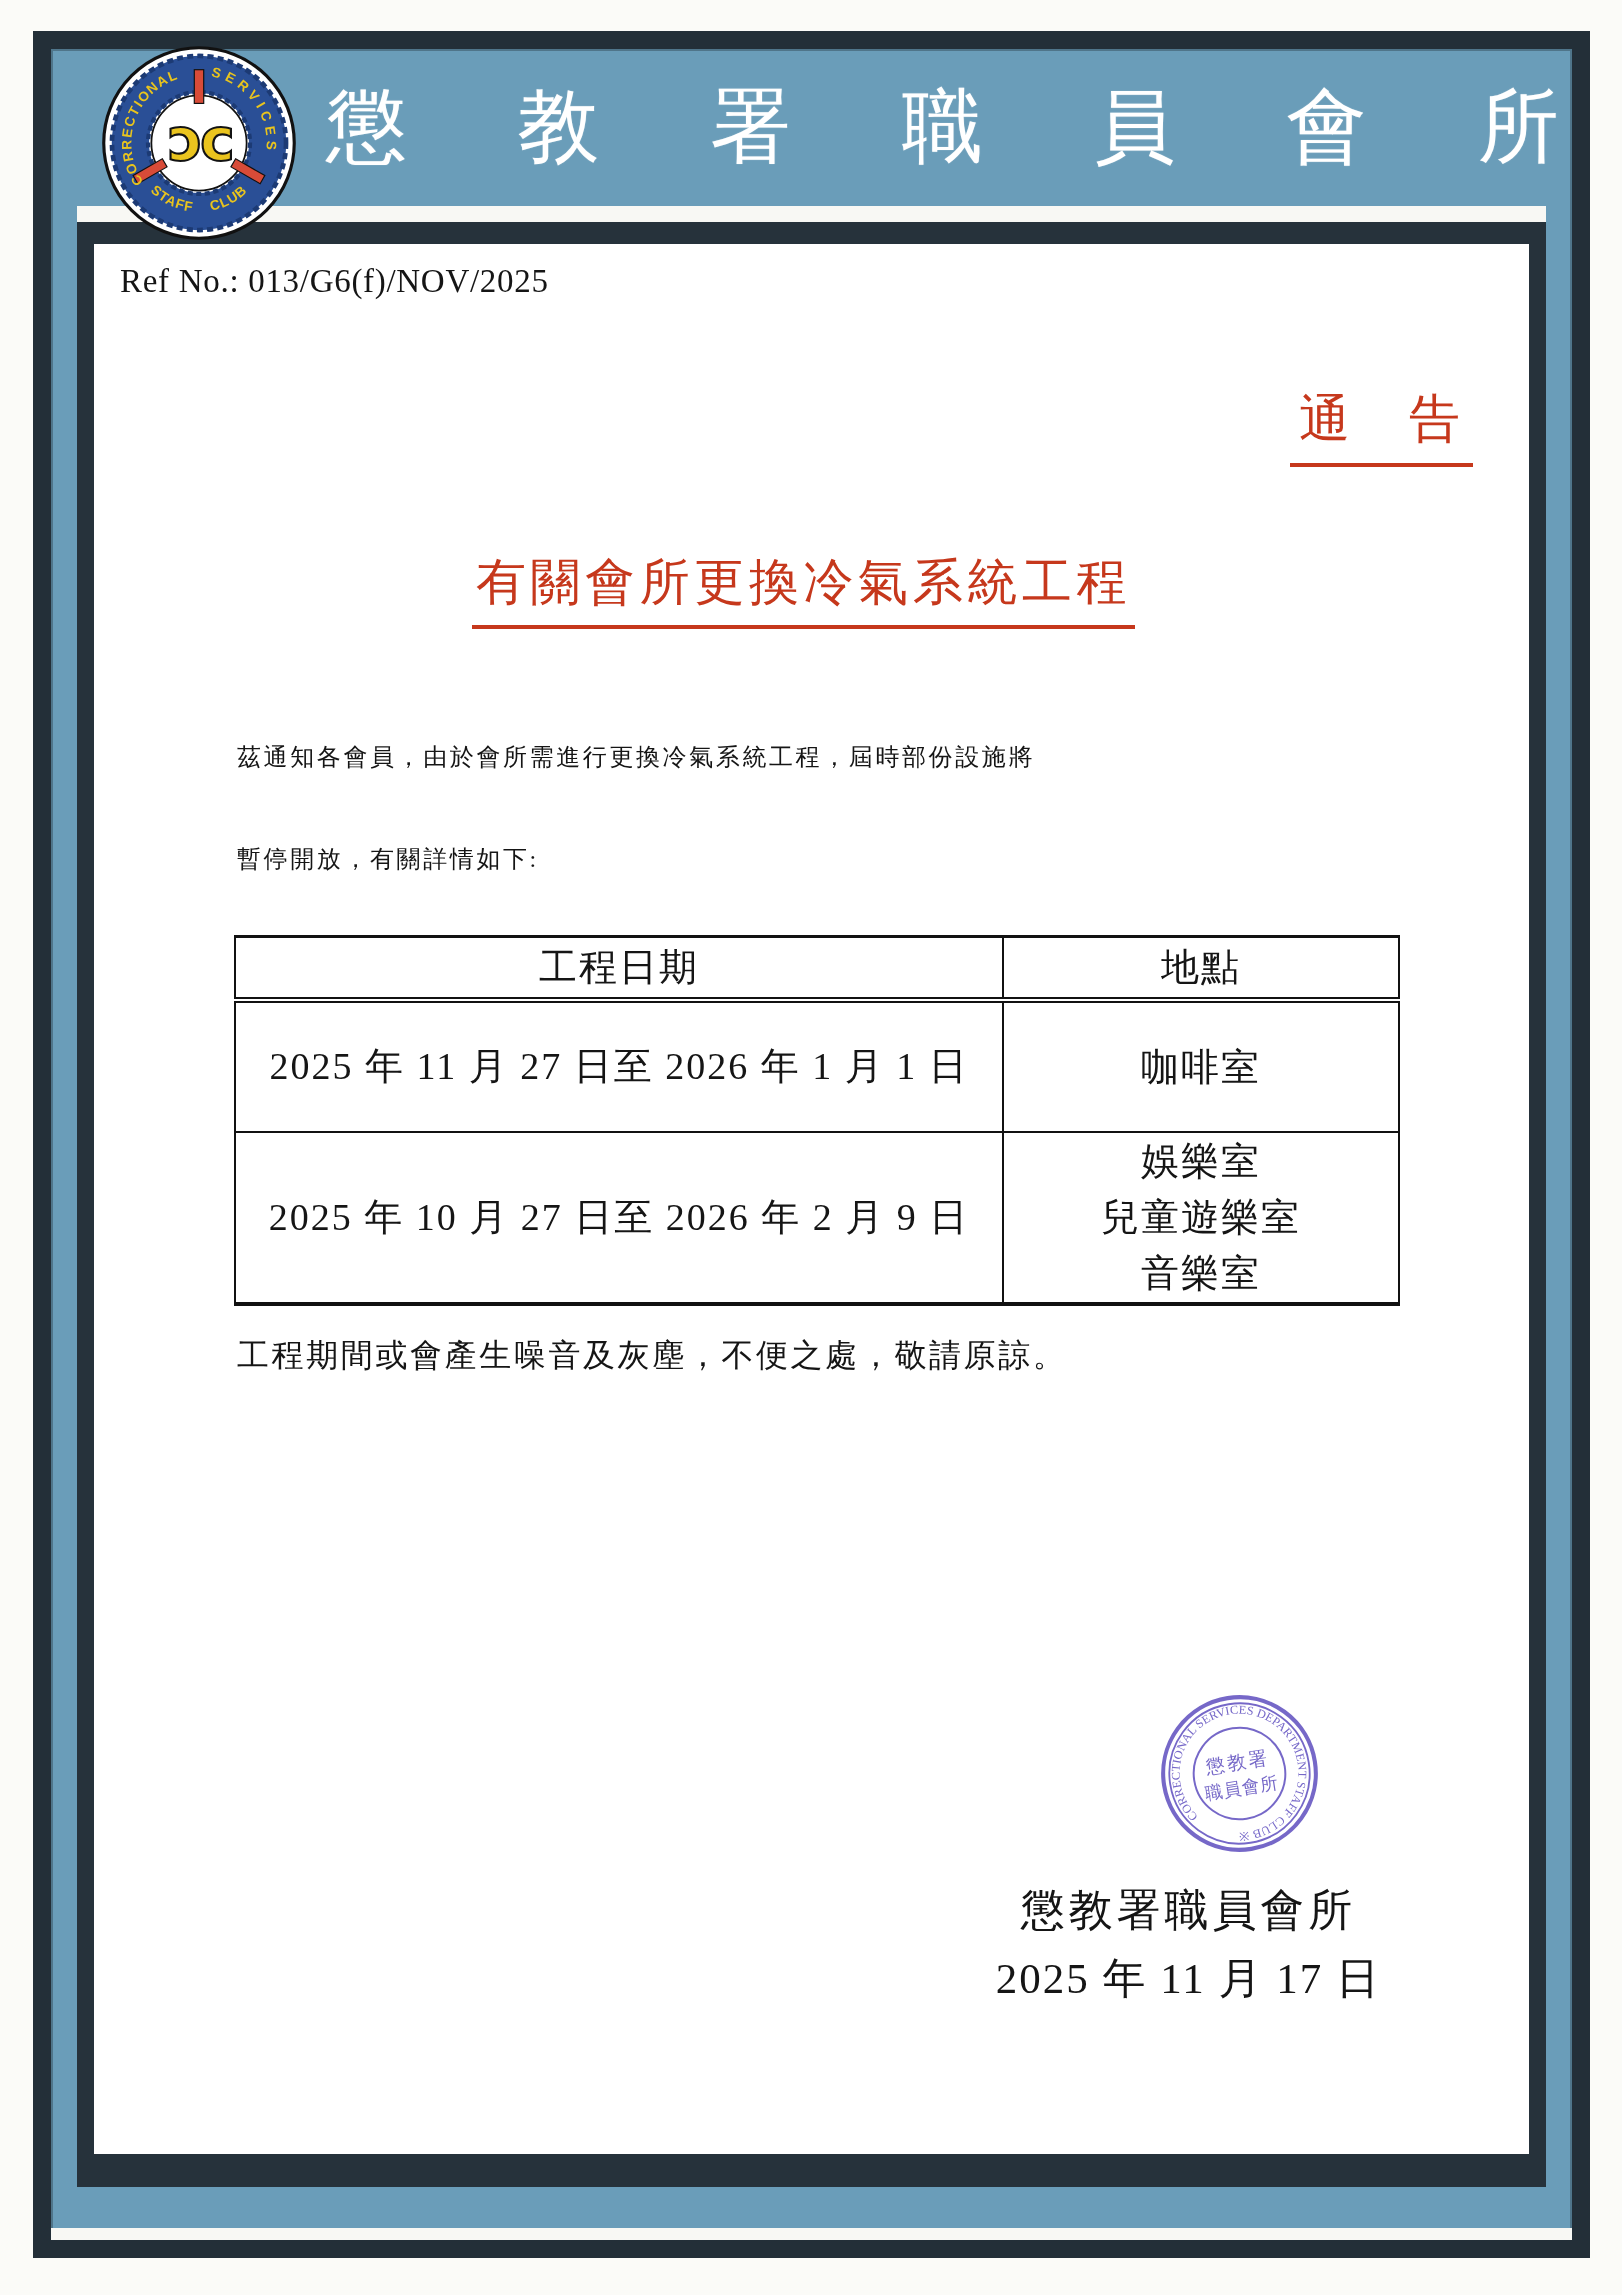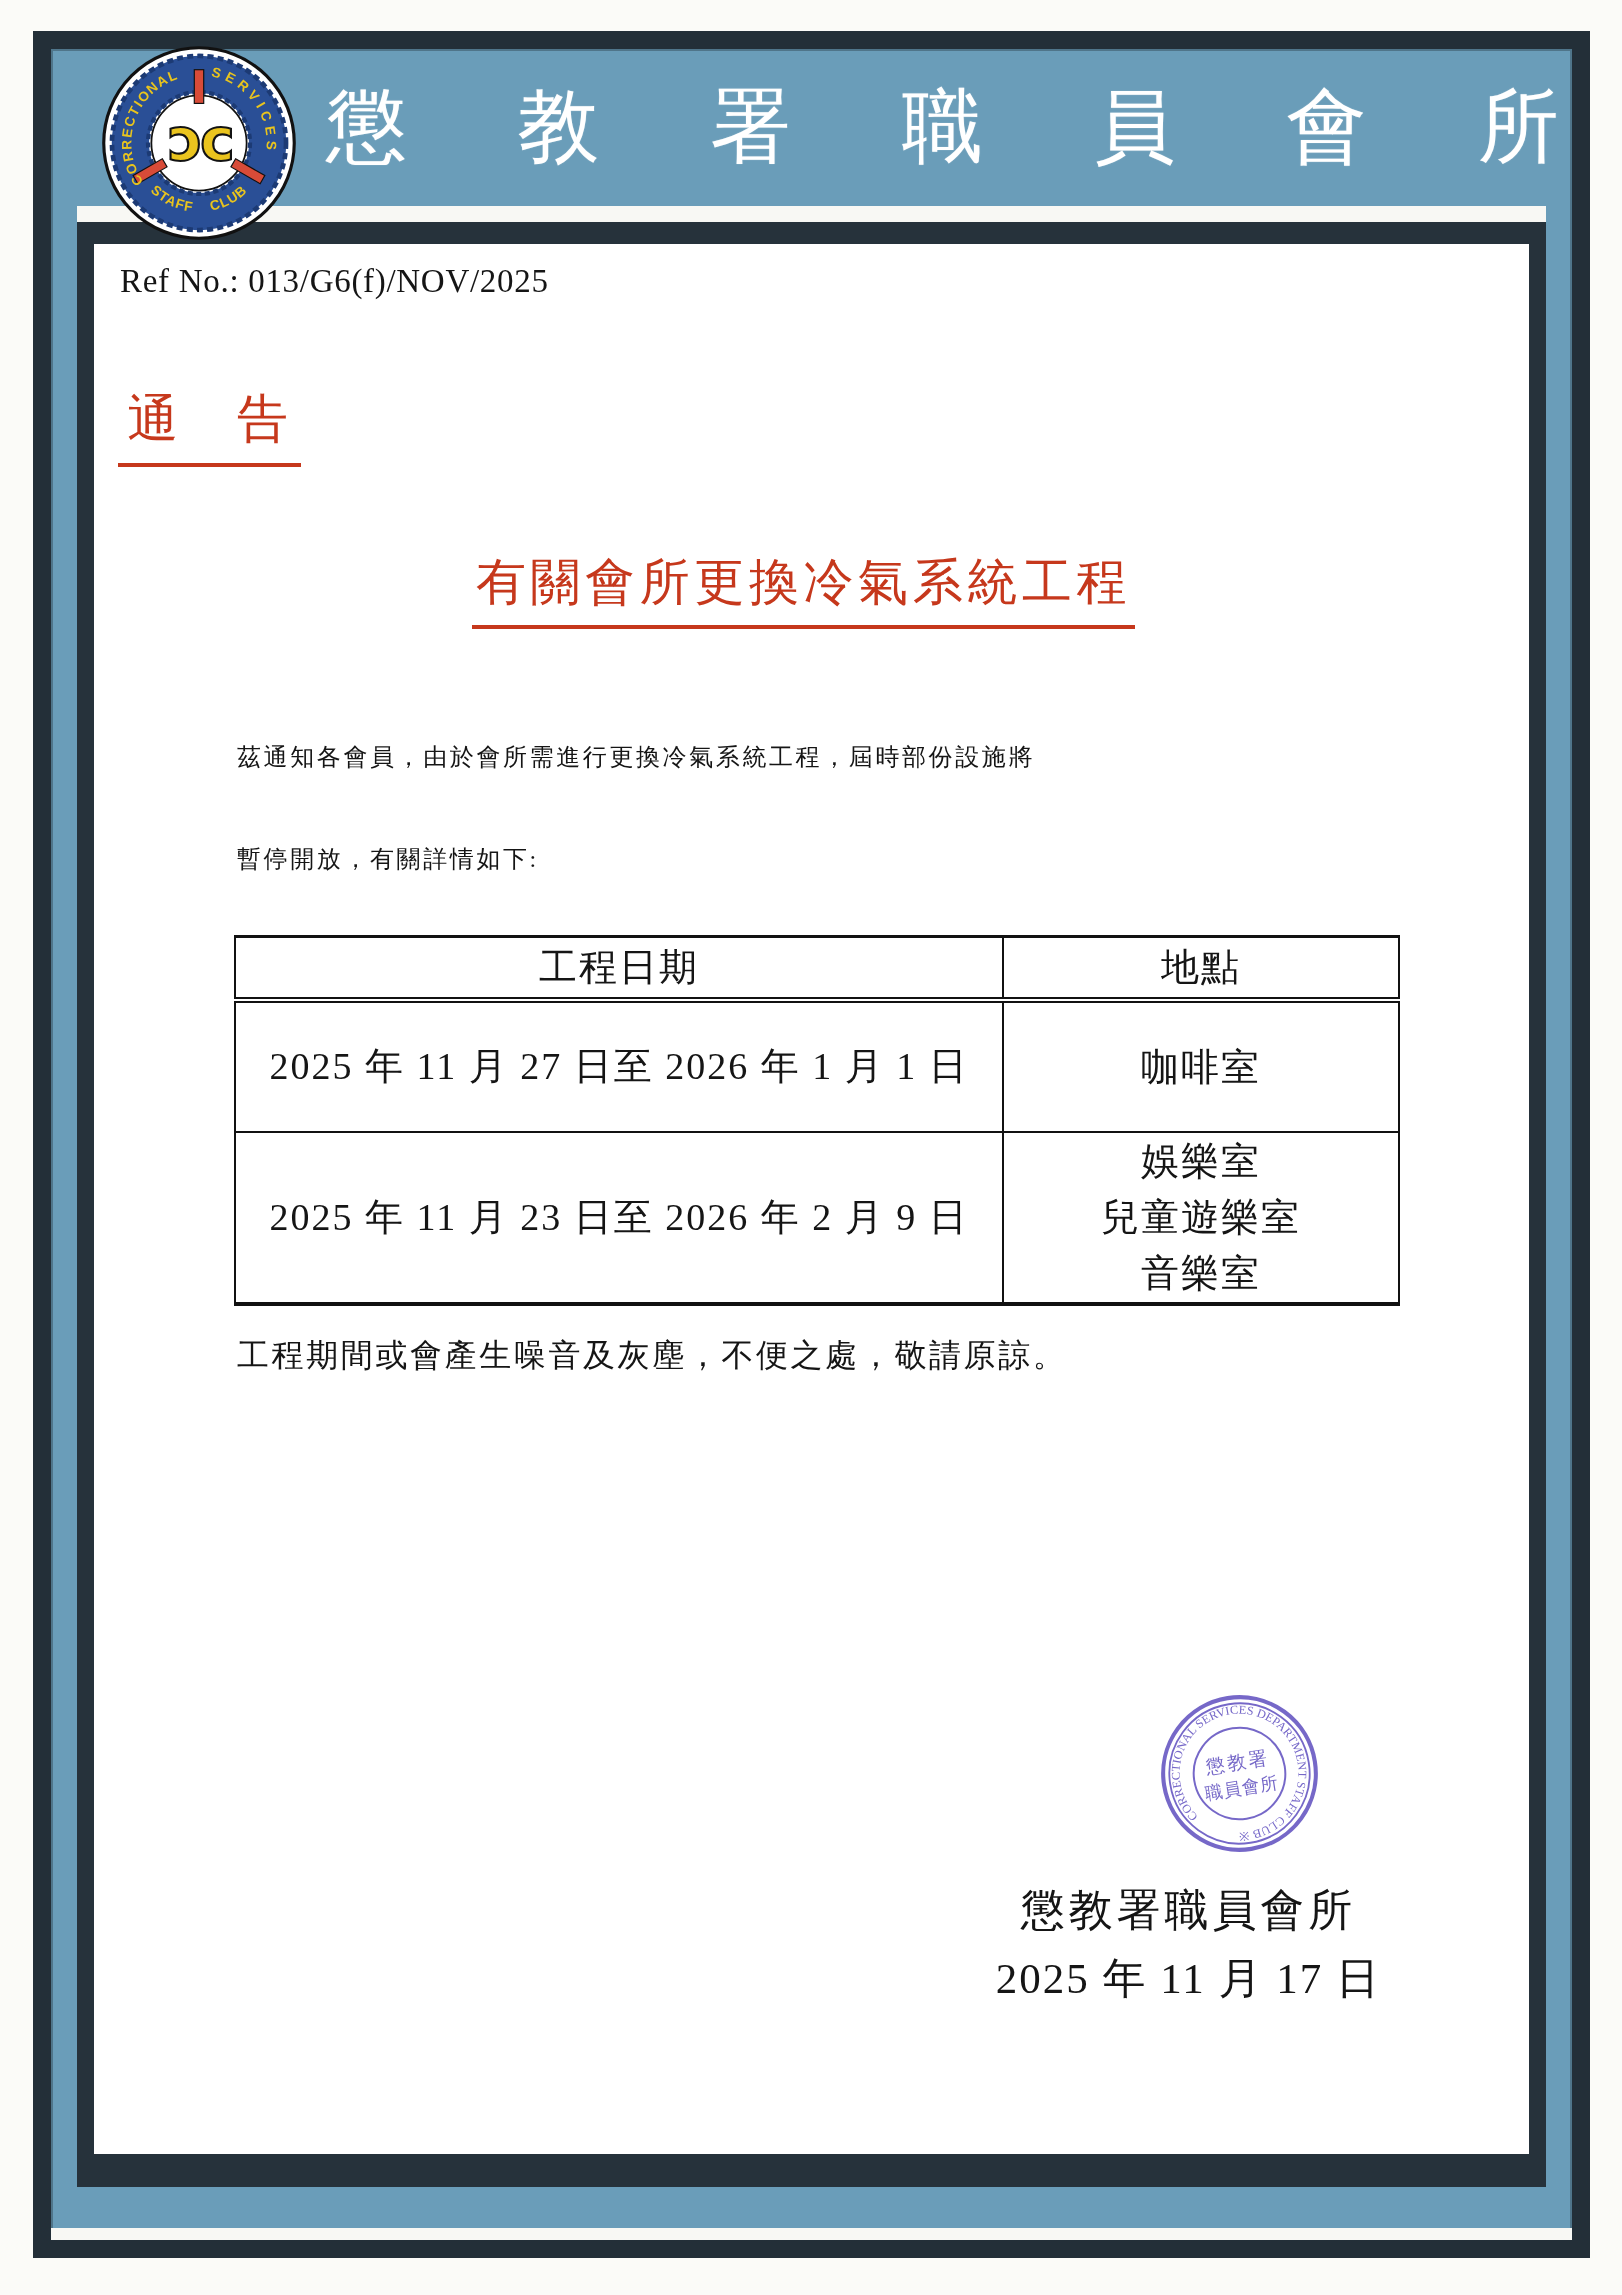--- a/index.html
+++ b/index.html
@@ -28,21 +28,21 @@
   .stripe-top{height:15.7px;background:#f8f8f4;flex:none;box-shadow:0 1.3px 0 rgba(0,0,0,.25);}
   .content-box{
     flex:1;background:#ffffff;position:relative;
     border-style:solid;border-color:#26323b;border-width:22px 17px 33px 17px;
   }
   .bottom-spacer{height:41px;flex:none;}
   .stripe-bottom{height:11.8px;background:#f8f8f4;flex:none;}
 
   
   .refno{position:absolute;left:26px;top:19.6px;font-size:33px;letter-spacing:0.7px;}
-  .notice-title{position:absolute;left:0;right:56px;top:141px;text-align:left;padding-left:24px;}
+  .notice-title{position:absolute;left:0;right:56px;top:141px;text-align:right;padding-left:24px;}
   .notice-title span{
     display:inline-block;color:#c6381c;font-size:51px;letter-spacing:3.9px;
     border-bottom:4.6px solid #c6381c;padding:0 9.2px 9.2px 9.2px;white-space:pre;
   }
   .subject{position:absolute;left:0;right:16px;top:305px;text-align:center;}
   .subject span{
     display:inline-block;color:#c6381c;font-size:50px;letter-spacing:4.6px;
     border-bottom:4.6px solid #c6381c;padding:0 3.9px 9.2px 3.9px;white-space:nowrap;
   }
   .body-text{position:absolute;left:143px;top:462px;width:1178px;
@@ -134,21 +134,21 @@
             </tr>
           </thead>
           <tbody>
             <tr class="row-1">
               <td>2025 年 11 月 27 日至 2026 年 1 月 1 日</td>
               <td>
                 <div class="loc-line">咖啡室</div>
               </td>
             </tr>
             <tr class="row-2">
-              <td>2025 年 11 月 23 日至 2026 年 2 月 9 日</td>
+              <td>2025 年 10 月 27 日至 2026 年 2 月 9 日</td>
               <td>
                 <div class="loc-line">娛樂室</div>
                 <div class="loc-line">兒童遊樂室</div>
                 <div class="loc-line">音樂室</div>
               </td>
             </tr>
           </tbody>
         </table>
 
         <div class="closing">工程期間或會產生噪音及灰塵，不便之處，敬請原諒。</div>

